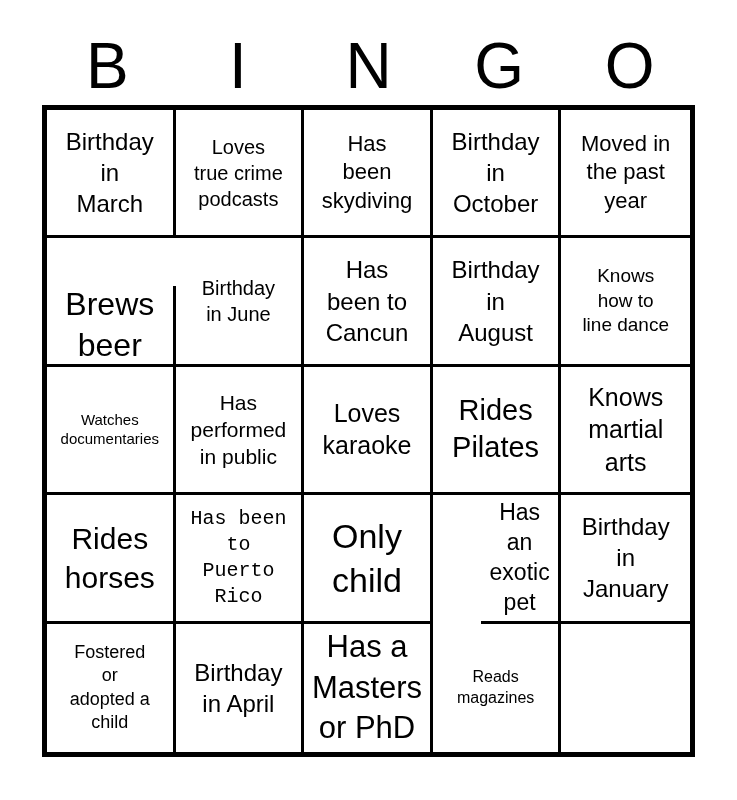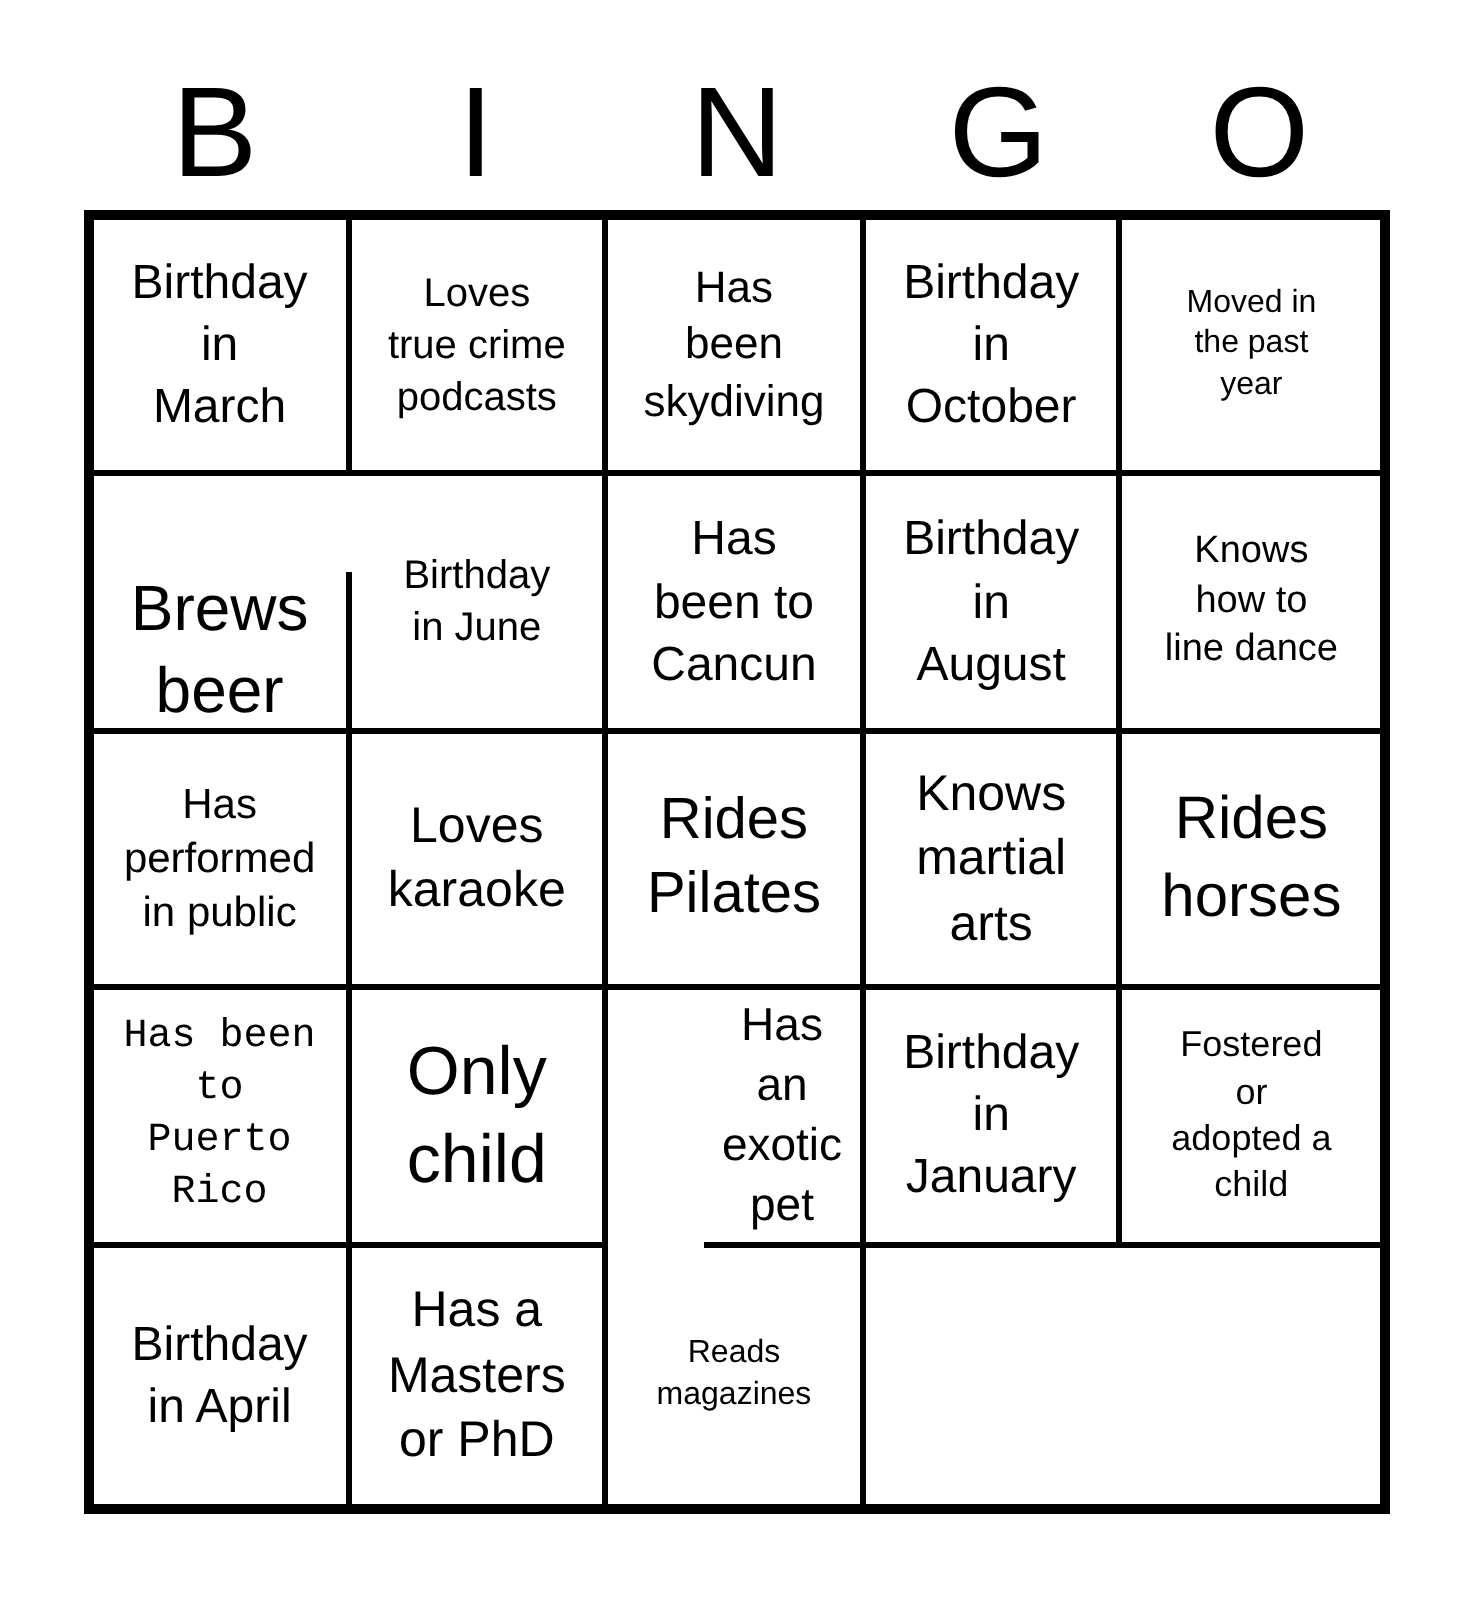--- a/index.html
+++ b/index.html
@@ -55,36 +55,38 @@
 March</div>
       <div class="cell" style="font-size: 20px;">Loves
 true crime
 podcasts</div>
       <div class="cell" style="font-size: 22px;">Has
 been
 skydiving</div>
       <div class="cell" style="font-size: 24px;">Birthday
 in
 October</div>
-      <div class="cell" style="font-size: 16px;">Moved in
+      <div class="cell" style="font-size: 22px;">Moved in
 the past
 year</div>
       <div class="cell" style="font-size: 32px; margin-top: 48px;">Brews
 beer</div>
       <div class="cell" style="font-size: 20px;">Birthday
 in June</div>
       <div class="cell" style="font-size: 24px;">Has
 been to
 Cancun</div>
       <div class="cell" style="font-size: 24px;">Birthday
 in
 August</div>
       <div class="cell" style="font-size: 19px;">Knows
 how to
 line dance</div>
+      <div class="cell" style="font-size: 15px;">Watches
+documentaries</div>
       <div class="cell" style="font-size: 21px;">Has
 performed
 in public</div>
       <div class="cell" style="font-size: 25px;">Loves
 karaoke</div>
       <div class="cell" style="font-size: 29px;">Rides
 Pilates</div>
       <div class="cell" style="font-size: 25px;">Knows
 martial
 arts</div>
@@ -100,19 +102,19 @@
 pet</div>
       <div class="cell" style="font-size: 24px;">Birthday
 in
 January</div>
       <div class="cell" style="font-size: 18px;">Fostered
 or
 adopted a
 child</div>
       <div class="cell" style="font-size: 24px;">Birthday
 in April</div>
-      <div class="cell" style="font-size: 25px;">Has a
+      <div class="cell" style="font-size: 31px;">Has a
 Masters
 or PhD</div>
       <div class="cell" style="font-size: 16px; text-align: center;">Reads
 magazines</div>
     </div>
 </div>
 
 </body></html>

